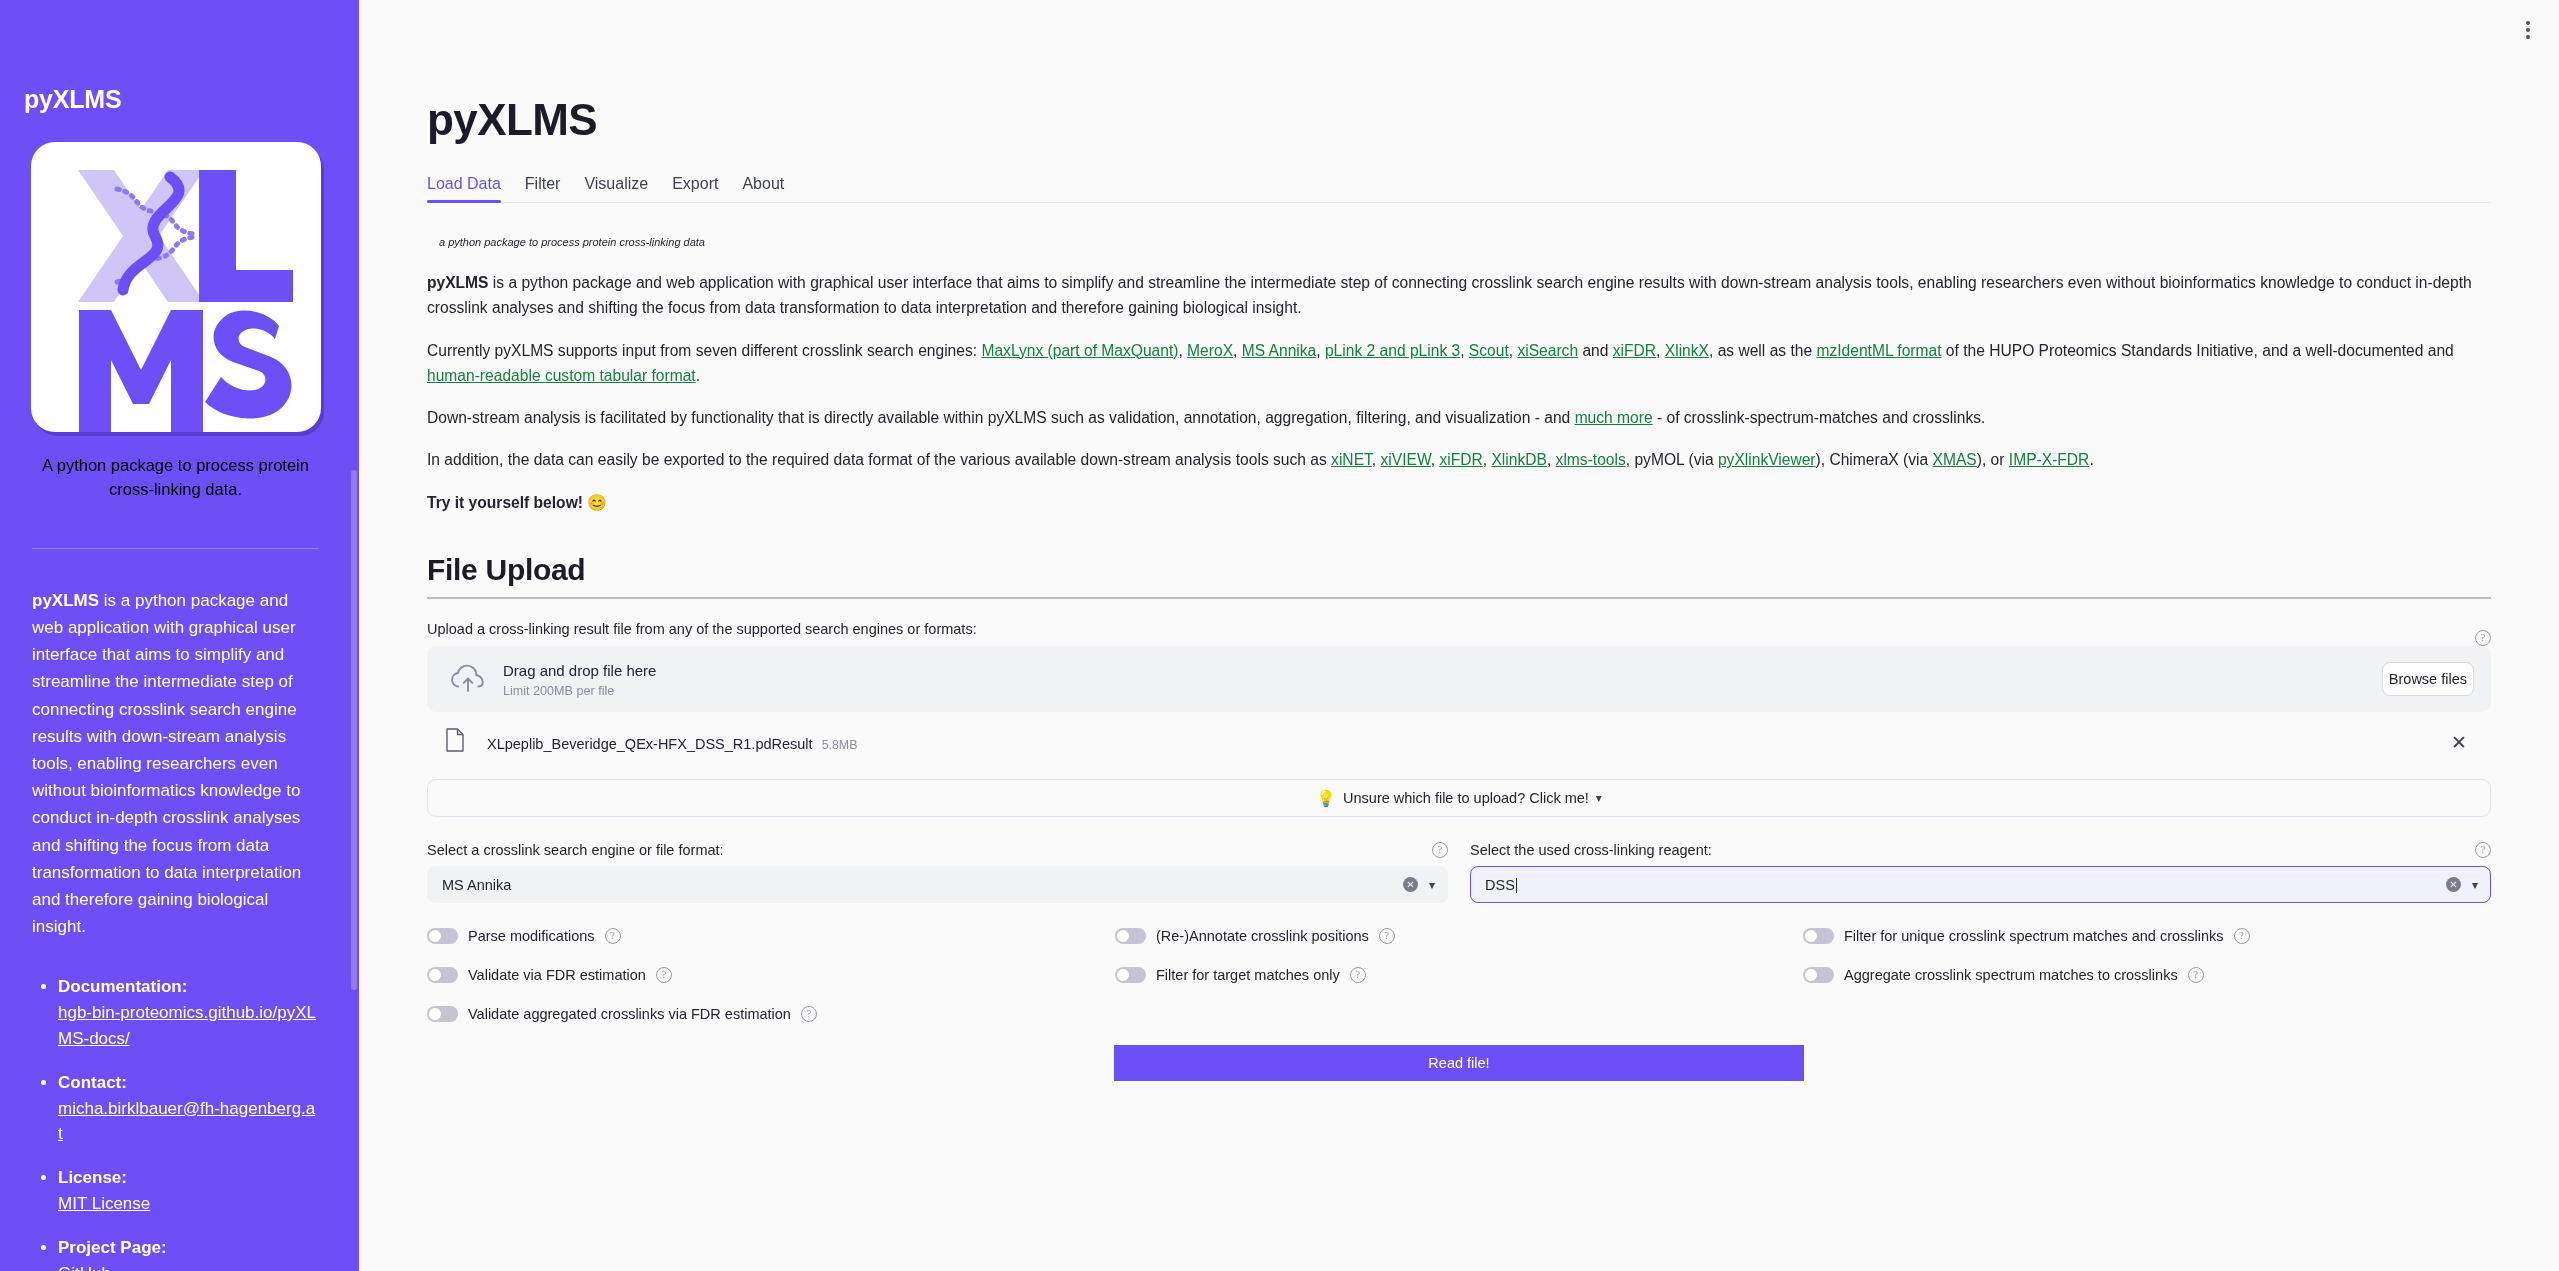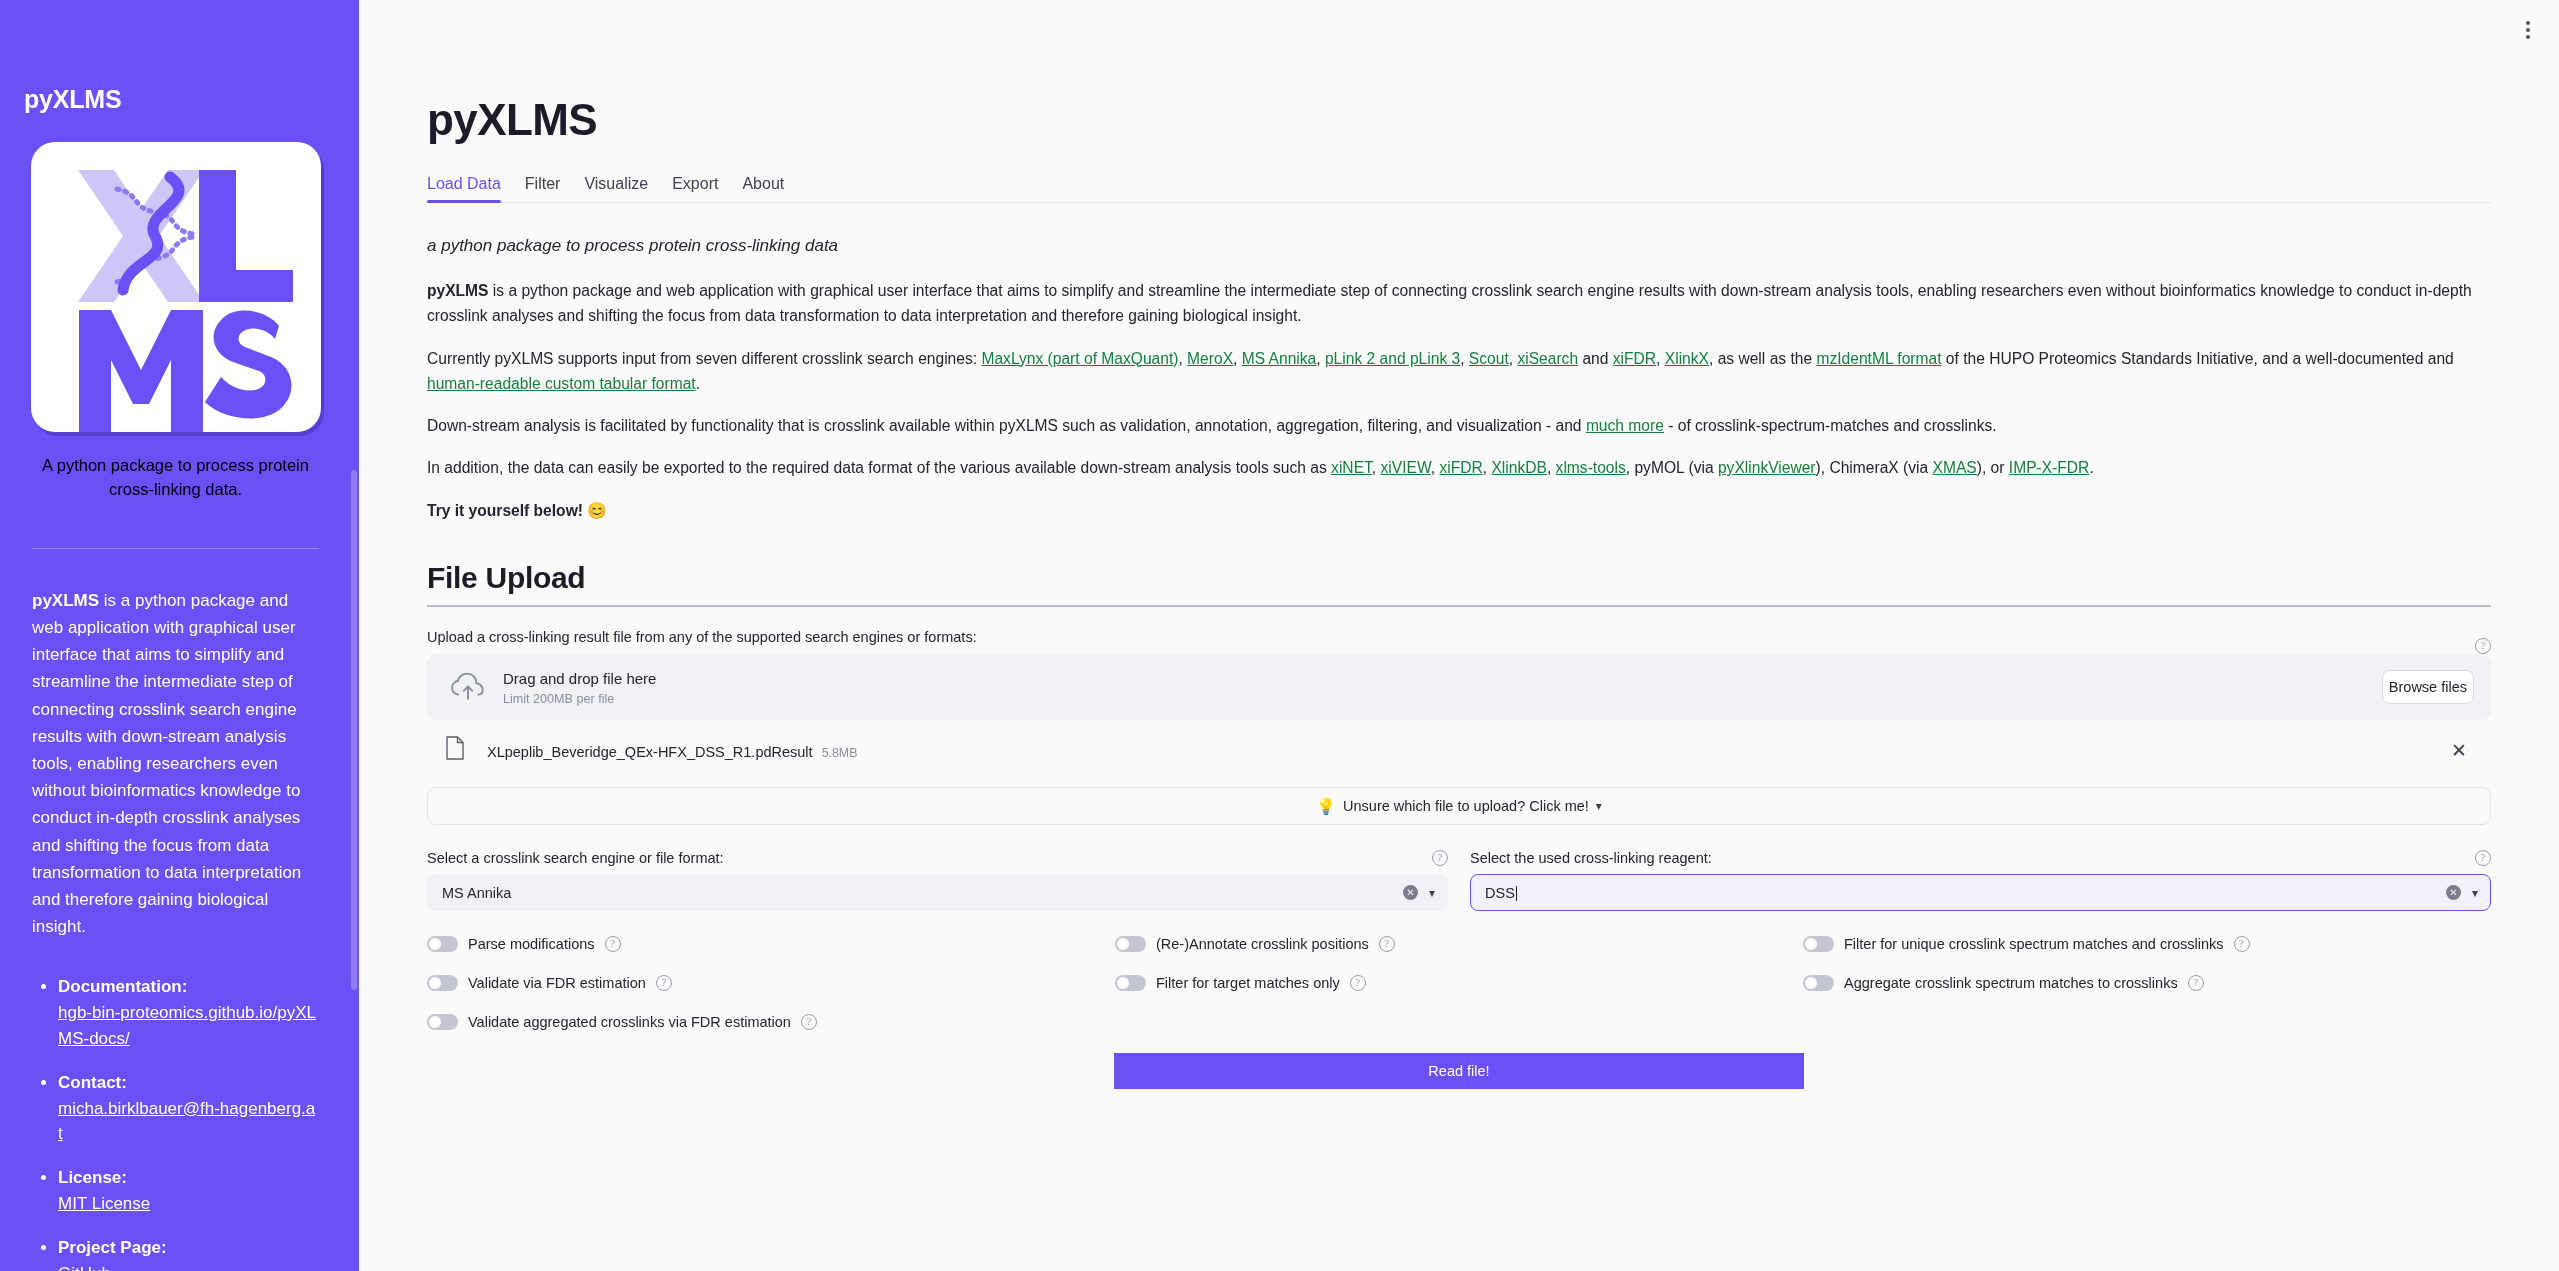--- a/index.html
+++ b/index.html
@@ -119,23 +119,23 @@
   .tab.active::after {
     content: "";
     position: absolute;
     left: 0; right: 0; bottom: -1px;
     height: 3px; background: #6c4ff6;
     border-radius: 2px;
   }
 
   .tagline {
     font-style: italic;
-    font-size: 17px;
+    font-size: 11px;
     color: #23242f;
-    margin: 33px 0 22px 0;
+    margin: 33px 0 22px 12px;
   }
   .para {
     font-size: 15.6px;
     line-height: 1.62;
     color: #23242f;
     margin: 0 0 17px 0;
   }
   .para b { font-weight: bold; }
   .para a { color: #15803d; text-decoration: underline; }
   .emoji { font-size: 16px; }
@@ -361,21 +361,21 @@
         <div class="tab">Export</div>
         <div class="tab">About</div>
       </nav>
 
       <p class="tagline">a python package to process protein cross-linking data</p>
 
       <p class="para"><b>pyXLMS</b><span> is a python package and web application with graphical user interface that aims to simplify and streamline the intermediate step of connecting crosslink search engine results with down-stream analysis tools, enabling researchers even without bioinformatics knowledge to conduct in-depth crosslink analyses and shifting the focus from data transformation to data interpretation and therefore gaining biological insight.</span></p>
 
       <p class="para"><span>Currently pyXLMS supports input from seven different crosslink search engines: </span><a href="#">MaxLynx (part of MaxQuant)</a>, <a href="#">MeroX</a>, <a href="#">MS Annika</a>, <a href="#">pLink 2 and pLink 3</a>, <a href="#">Scout</a>, <a href="#">xiSearch</a><span> and </span><a href="#">xiFDR</a>, <a href="#">XlinkX</a><span>, as well as the </span><a href="#">mzIdentML format</a><span> of the HUPO Proteomics Standards Initiative, and a well-documented and </span><a href="#">human-readable custom tabular format</a><span>.</span></p>
 
-      <p class="para"><span>Down-stream analysis is facilitated by functionality that is crosslink available within pyXLMS such as validation, annotation, aggregation, filtering, and visualization - and </span><a href="#">much more</a><span> - of crosslink-spectrum-matches and crosslinks.</span></p>
+      <p class="para"><span>Down-stream analysis is facilitated by functionality that is directly available within pyXLMS such as validation, annotation, aggregation, filtering, and visualization - and </span><a href="#">much more</a><span> - of crosslink-spectrum-matches and crosslinks.</span></p>
 
       <p class="para"><span>In addition, the data can easily be exported to the required data format of the various available down-stream analysis tools such as </span><a href="#">xiNET</a>, <a href="#">xiVIEW</a>, <a href="#">xiFDR</a>, <a href="#">XlinkDB</a>, <a href="#">xlms-tools</a><span>, pyMOL (via </span><a href="#">pyXlinkViewer</a><span>), ChimeraX (via </span><a href="#">XMAS</a><span>), or </span><a href="#">IMP-X-FDR</a><span>.</span></p>
 
       <p class="para"><b>Try it yourself below!</b> <span class="emoji">😊</span></p>
 
       <h2 class="section-head">File Upload</h2>
       <hr class="section-rule">
 
       <div class="row-label">
         <div class="upload-label">Upload a cross-linking result file from any of the supported search engines or formats:</div>

